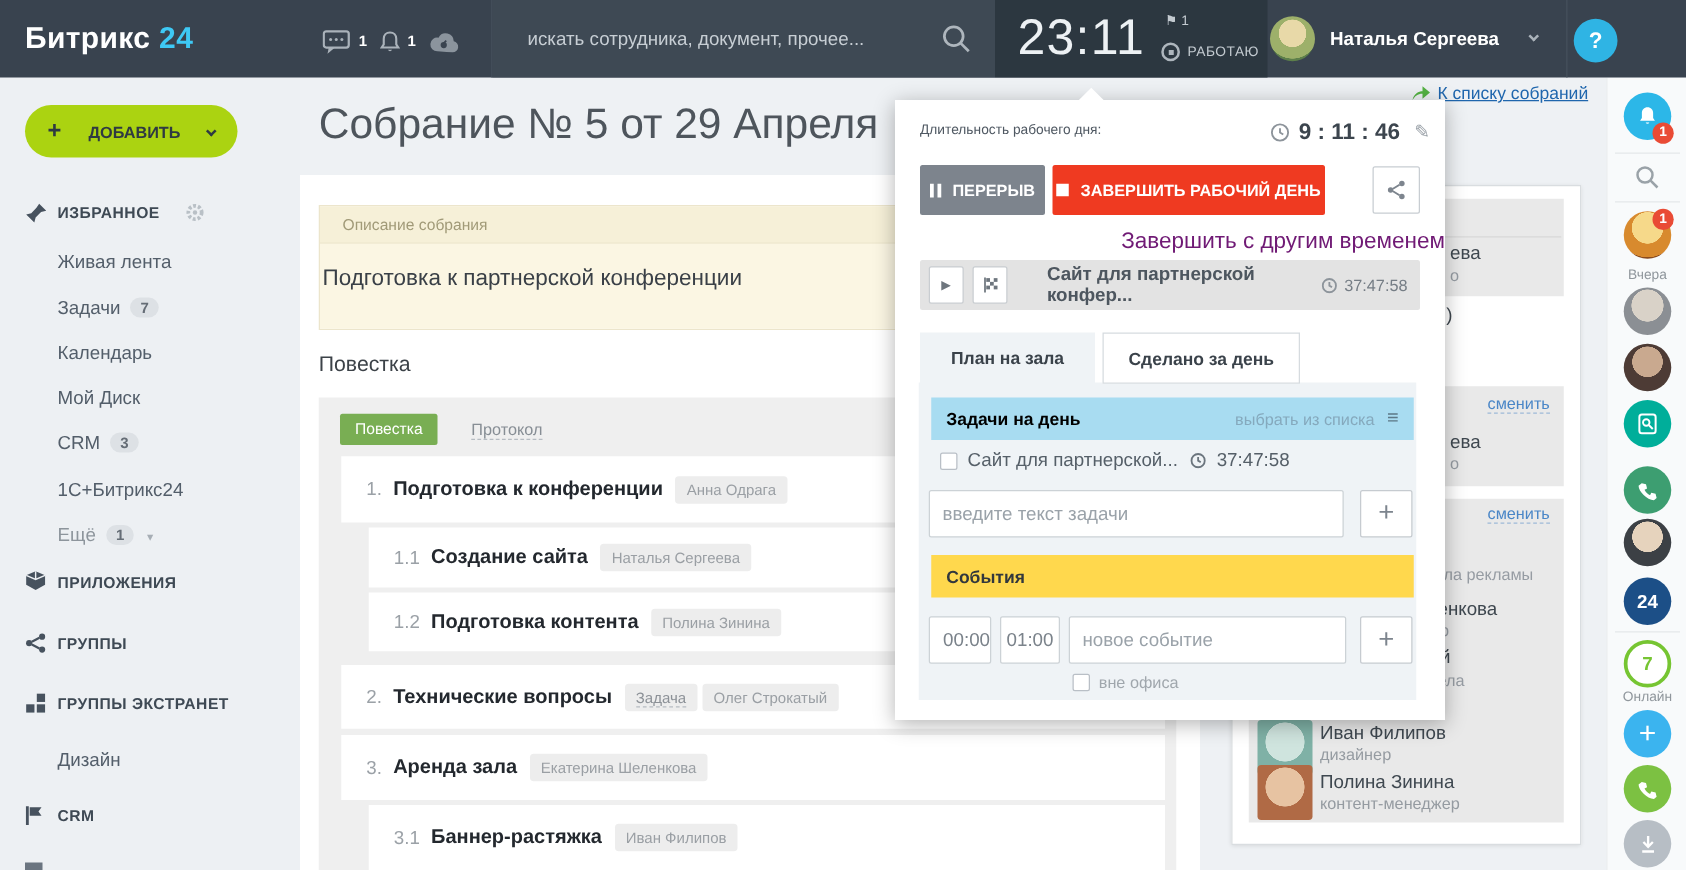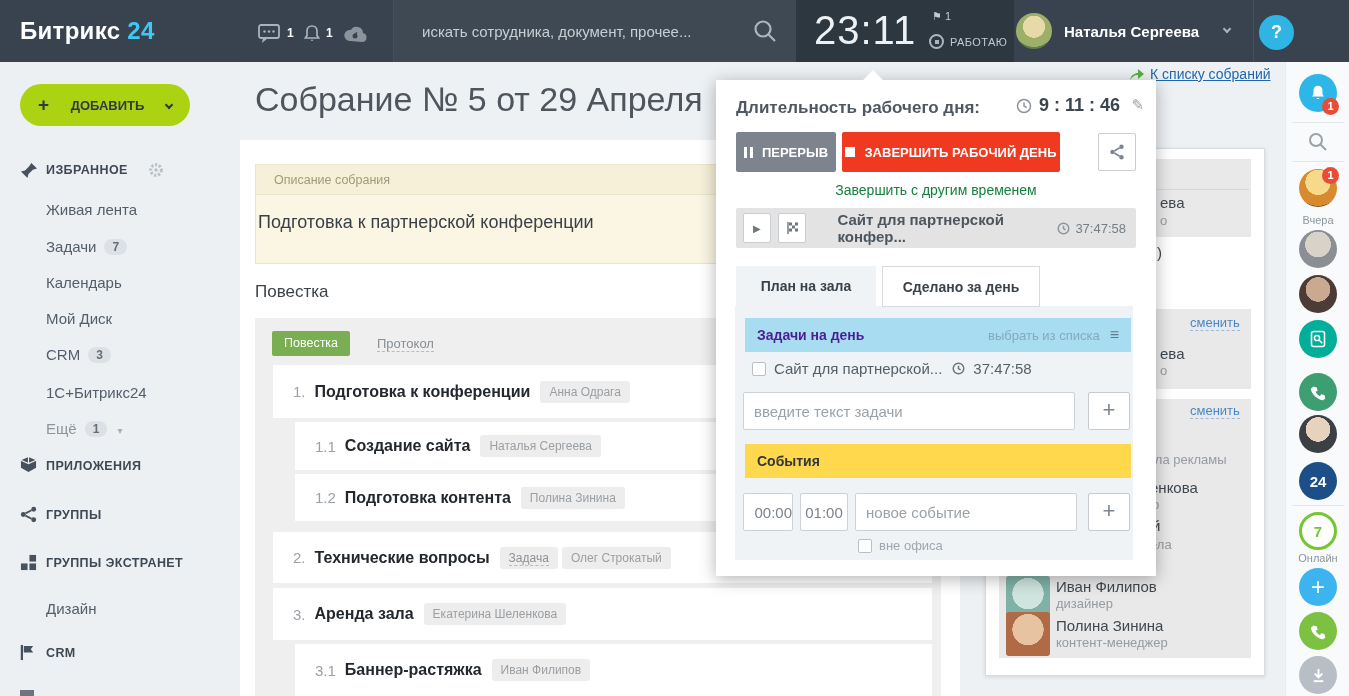--- a/index.html
+++ b/index.html
@@ -73,43 +73,43 @@
 .frag-g{position:absolute;color:#969ca3;font-size:13px;white-space:nowrap;z-index:6}
 .chg{position:absolute;color:#4a86c7;font-size:13px;border-bottom:1px dashed #9db9d8;cursor:pointer;z-index:6}
 .pav{position:absolute;width:44px;height:44px;border-radius:3px;z-index:6}
 .pname{position:absolute;color:#3f4850;font-size:15px;z-index:6;cursor:pointer}
 .prole{position:absolute;color:#959ba1;font-size:13px;z-index:6}
 
 
 .popup{position:absolute;left:716px;top:80px;width:440px;height:496px;background:#fff;z-index:30;
   box-shadow:0 3px 16px rgba(0,0,0,.3)}
 .popup .arrow{position:absolute;left:150px;top:-7px;width:14px;height:14px;background:#fff;transform:rotate(45deg)}
-.pp-label{position:absolute;left:20px;top:18px;font-size:17px;font-weight:bold;color:#4f5862}
+.pp-label{position:absolute;left:20px;top:18px;font-size:11px;font-weight:normal;color:#4f5862}
 .pp-time{position:absolute;right:36px;top:15px;font-size:18px;font-weight:bold;color:#3c454e;display:flex;align-items:center;gap:7px}
 .pp-pencil{position:absolute;right:12px;top:16px;color:#9aa1a8;font-size:15px;cursor:pointer}
 .btn-break{position:absolute;left:20px;top:52px;width:100px;height:40px;background:#7d848d;border-radius:2px;color:#fff;
   font-size:13px;font-weight:bold;display:flex;align-items:center;justify-content:center;gap:9px;cursor:pointer}
 .pausebars{display:inline-flex;gap:3px}.pausebars i{width:3px;height:11px;background:#fff}
 .btn-finish{position:absolute;left:126px;top:52px;width:218px;height:40px;background:#ef3a21;border-radius:2px;color:#fff;
   font-size:13px;font-weight:bold;display:flex;align-items:center;justify-content:center;gap:9px;cursor:pointer}
 .stopsq{width:10px;height:10px;background:#fff}
 .btn-share{position:absolute;left:382px;top:53px;width:38px;height:38px;background:#fff;border:1px solid #c8cdd2;border-radius:2px;
   display:flex;align-items:center;justify-content:center;cursor:pointer}
-.pp-otherlink{position:absolute;left:0;top:102px;width:440px;text-align:center;color:#15803d;font-size:14px;cursor:pointer}
+.pp-otherlink{position:absolute;left:0;top:102px;width:440px;text-align:right;color:#701a75;font-size:18px;cursor:pointer}
 .taskbar{position:absolute;left:20px;top:128px;width:400px;height:40px;background:#e3e3e3;border-radius:2px;display:flex;align-items:center}
 .sqbtn{width:30px;height:30px;background:#fff;border:1px solid #c9cdd1;border-radius:2px;margin-left:7px;
   display:flex;align-items:center;justify-content:center;color:#6e767e;font-size:10px;cursor:pointer}
 .taskbar .tname{margin-left:32px;font-size:15px;font-weight:bold;color:#4d565f}
 .taskbar .ttime{margin-left:auto;margin-right:10px;font-size:13px;color:#757d85;display:flex;align-items:center;gap:5px}
 .pp-panel{position:absolute;left:19px;top:226px;width:398px;height:254px;background:#eff3f6}
 .pp-tab{position:absolute;top:186px;height:41px;font-size:14px;font-weight:bold;color:#3a424a;text-align:center;line-height:40px;cursor:pointer}
 .pp-tab.on{left:20px;width:140px;background:#eff3f6}
 .pp-tab.off{left:166px;width:158px;background:#fff;border:1px solid #d6dbdf}
 .bluebar{position:absolute;left:29px;top:238px;width:386px;height:34px;background:#a8dcf1;display:flex;align-items:center;padding:0 12px}
-.bluebar b{font-size:14px;color:#4c1d95}
+.bluebar b{font-size:14px;color:#000000}
 .bluebar .pick{margin-left:auto;color:#85a9bd;font-size:13px;cursor:pointer}
 .bluebar .ham{margin-left:10px;color:#5d7988;font-size:16px;cursor:pointer}
 .cb{display:inline-block;width:14px;height:14px;border:1px solid #b9bfc6;background:#fff;border-radius:2px;vertical-align:-2px;cursor:pointer}
 .taskitem{position:absolute;left:36px;top:280px;font-size:15px;color:#555f68;display:flex;align-items:center;gap:8px}
 .inp{border:1px solid #ccd2d6;border-radius:2px;background:#fff;font-size:15px;color:#7b838b;padding:0 10px;outline:none;
   font-family:"Liberation Sans",sans-serif}
 .inp::placeholder{color:#9aa2a9}
 .plusbtn{position:absolute;width:42px;height:38px;background:#fff;border:1px solid #c6cbd0;border-radius:2px;color:#7d858e;
   font-size:22px;text-align:center;line-height:34px;cursor:pointer}
 .yellowbar{position:absolute;left:29px;top:364px;width:386px;height:34px;background:#ffd84d;display:flex;align-items:center;padding:0 12px}

